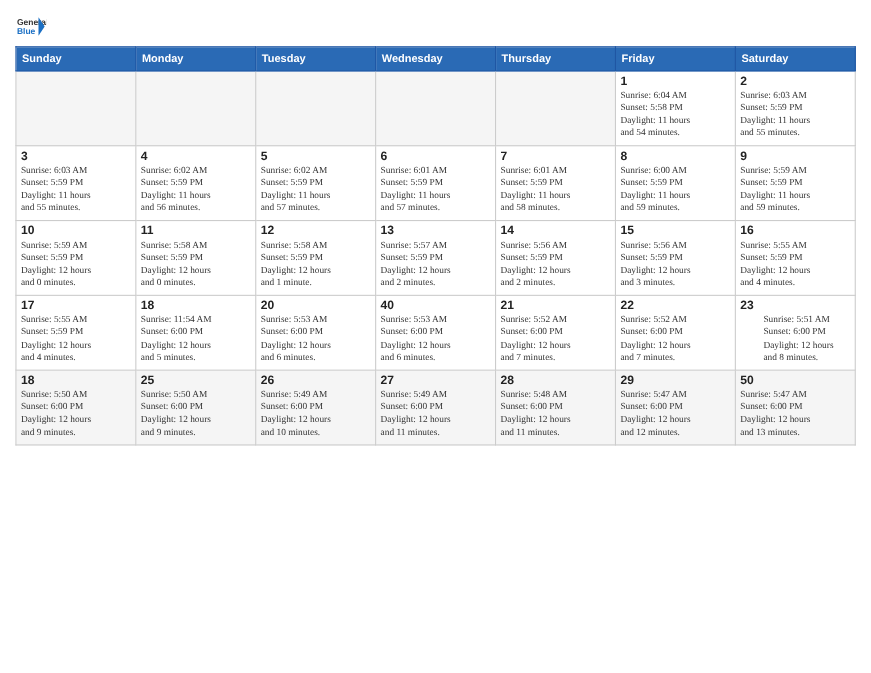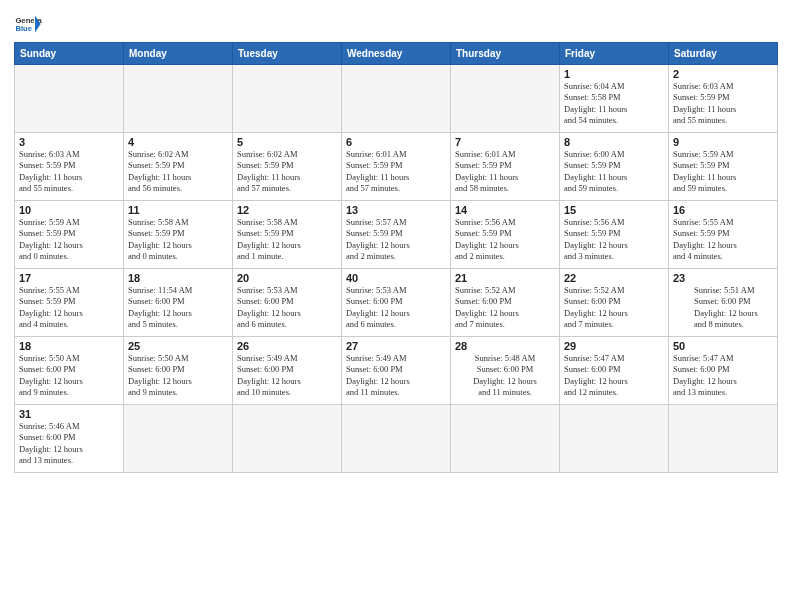--- a/index.html
+++ b/index.html
@@ -320,50 +320,35 @@
           </td>
           <td>
             <span class="day-number">27</span>
             <div class="day-info" style="white-space: pre-line;">Sunrise: 5:49 AM
 Sunset: 6:00 PM
 Daylight: 12 hours
 and 11 minutes.</div>
           </td>
           <td>
             <span class="day-number">28</span>
-            <div class="day-info" style="white-space: pre-line; text-align: center;">Sunrise: 5:48 AM
+            <div class="day-info" style="white-space: pre-line;">Sunrise: 5:48 AM
 Sunset: 6:00 PM
 Daylight: 12 hours
 and 11 minutes.</div>
           </td>
           <td>
             <span class="day-number">29</span>
             <div class="day-info" style="white-space: pre-line;">Sunrise: 5:47 AM
 Sunset: 6:00 PM
 Daylight: 12 hours
 and 12 minutes.</div>
           </td>
           <td>
             <span class="day-number">50</span>
             <div class="day-info" style="white-space: pre-line;">Sunrise: 5:47 AM
 Sunset: 6:00 PM
 Daylight: 12 hours
 and 13 minutes.</div>
           </td>
-        </tr>
-        <tr>
-          <td class="has-content">
-            <span class="day-number">31</span>
-            <div class="day-info" style="white-space: pre-line;">Sunrise: 5:46 AM
-Sunset: 6:00 PM
-Daylight: 12 hours
-and 13 minutes.</div>
-          </td>
-          <td class="empty"></td>
-          <td class="empty"></td>
-          <td class="empty"></td>
-          <td class="empty"></td>
-          <td class="empty"></td>
-          <td class="empty"></td>
         </tr>
       </tbody>
   </table>
 </div>
 
 </body></html>

